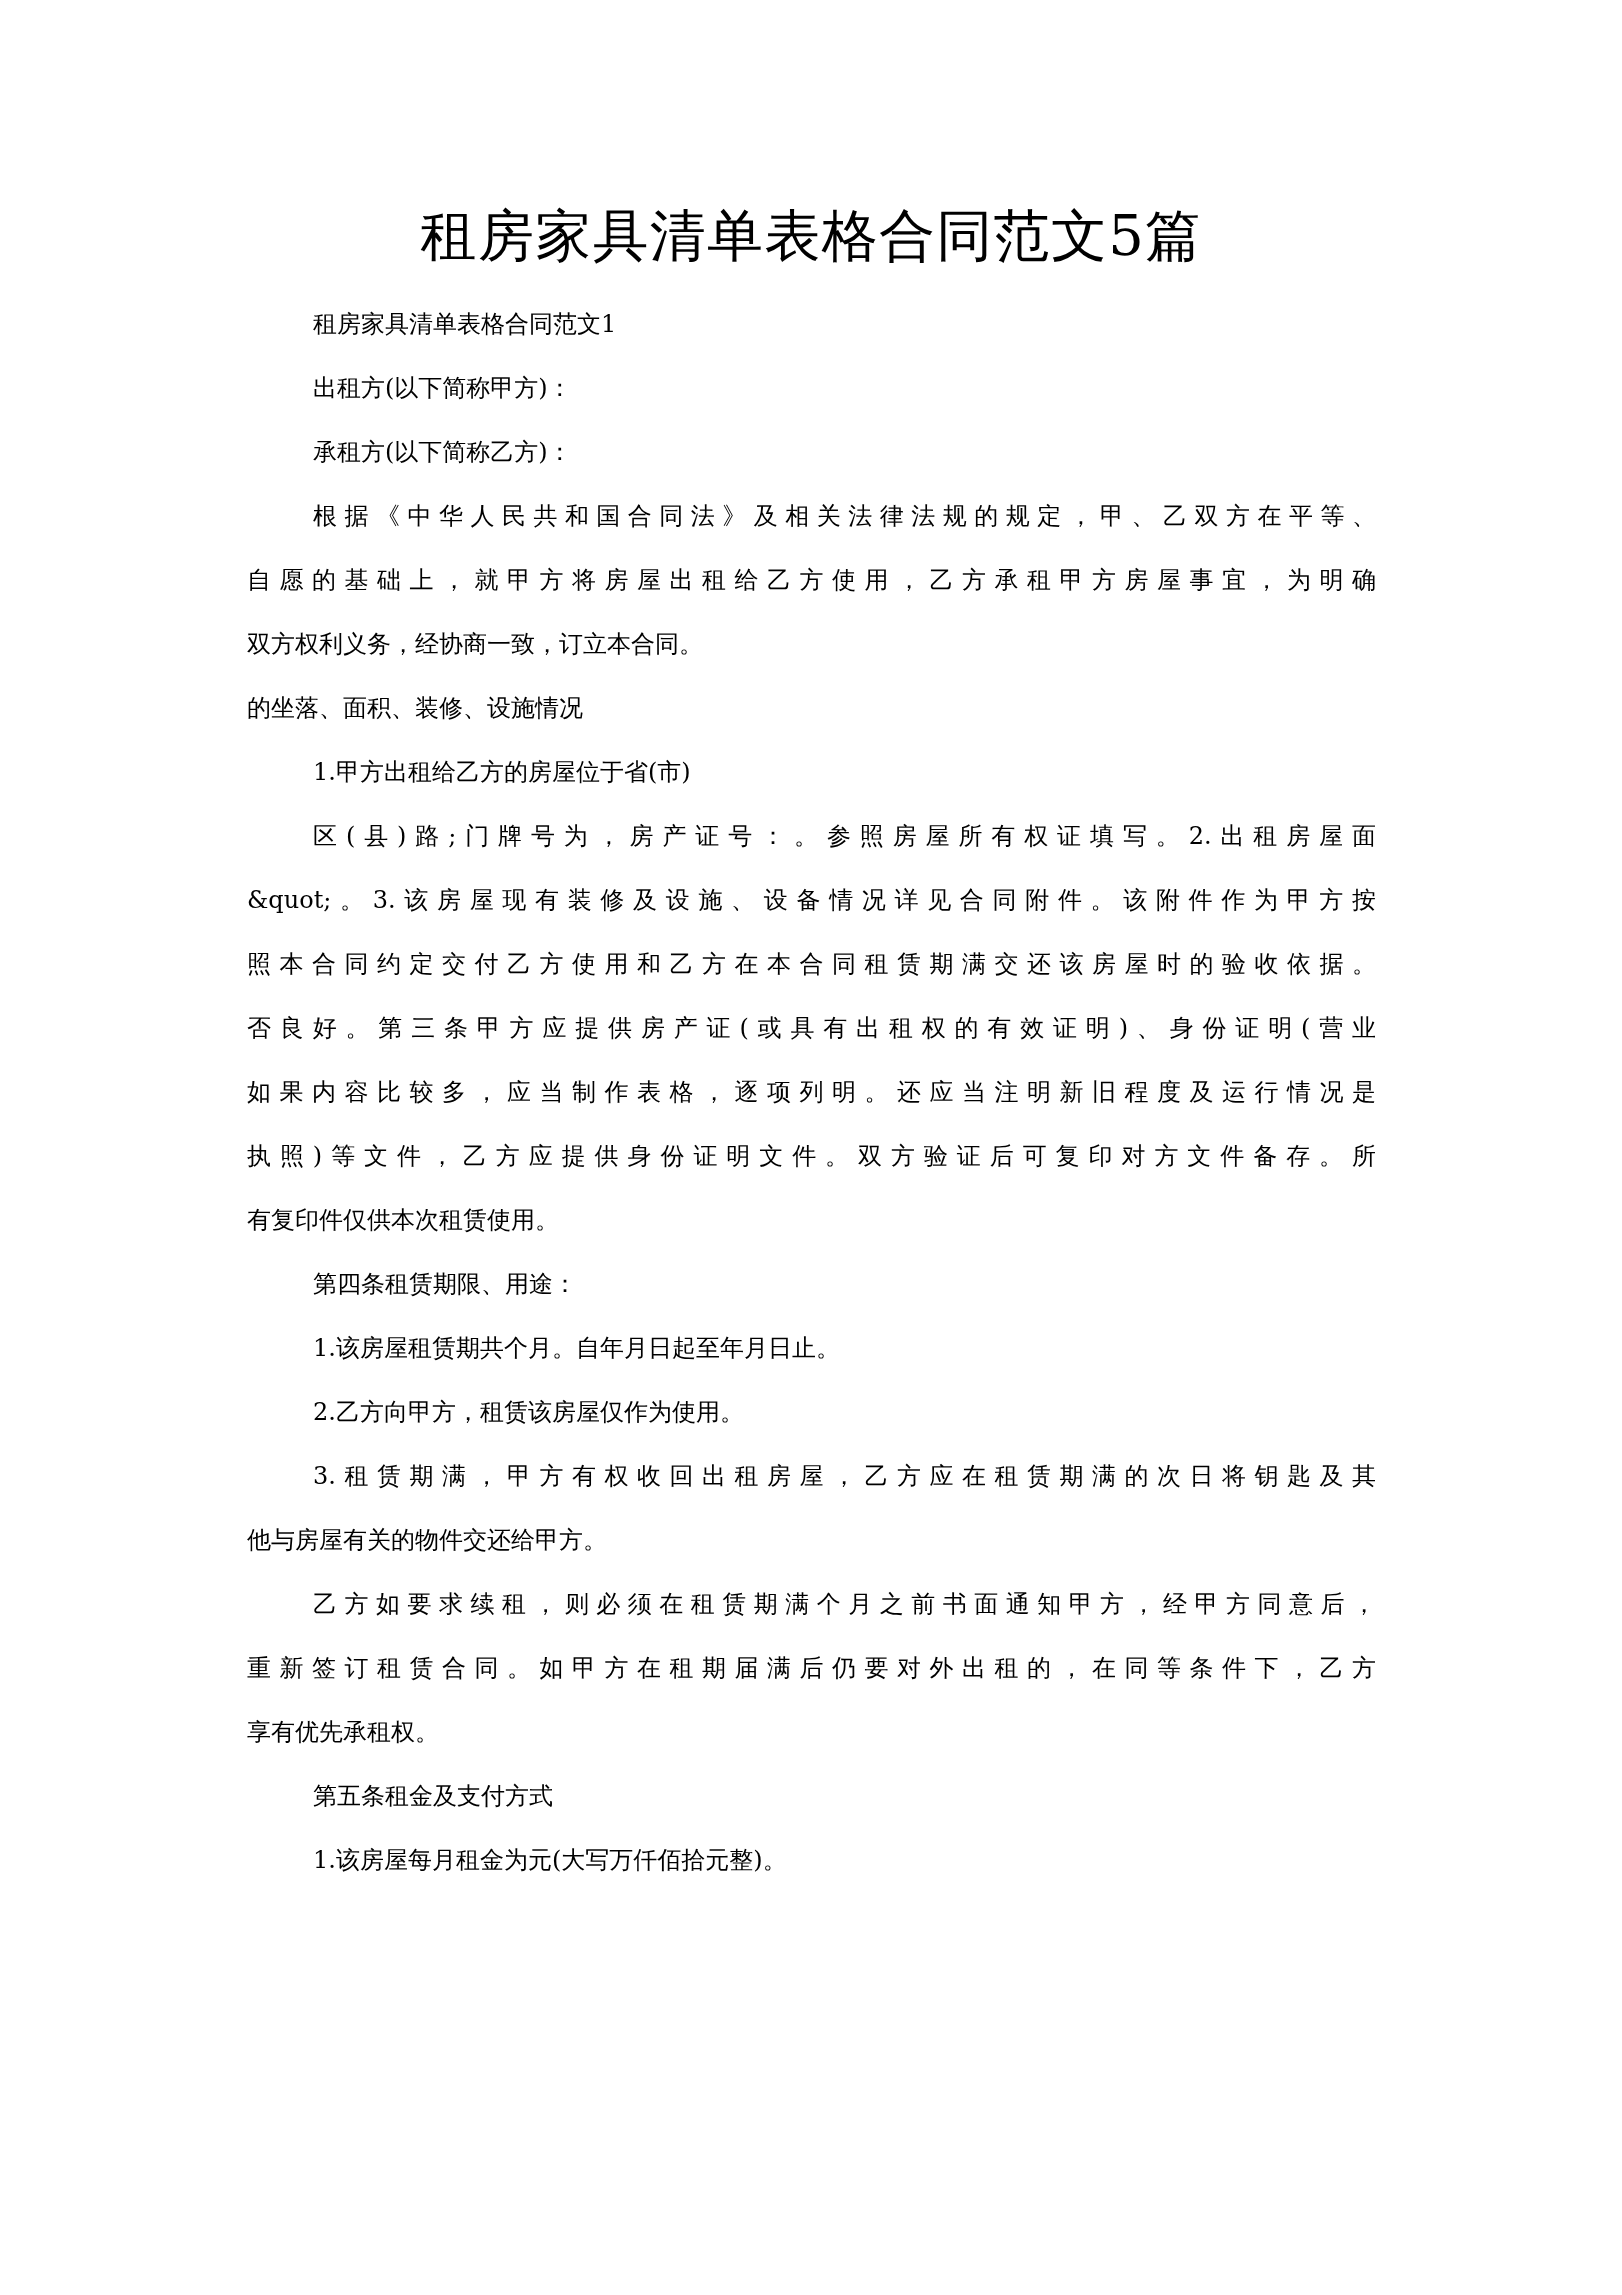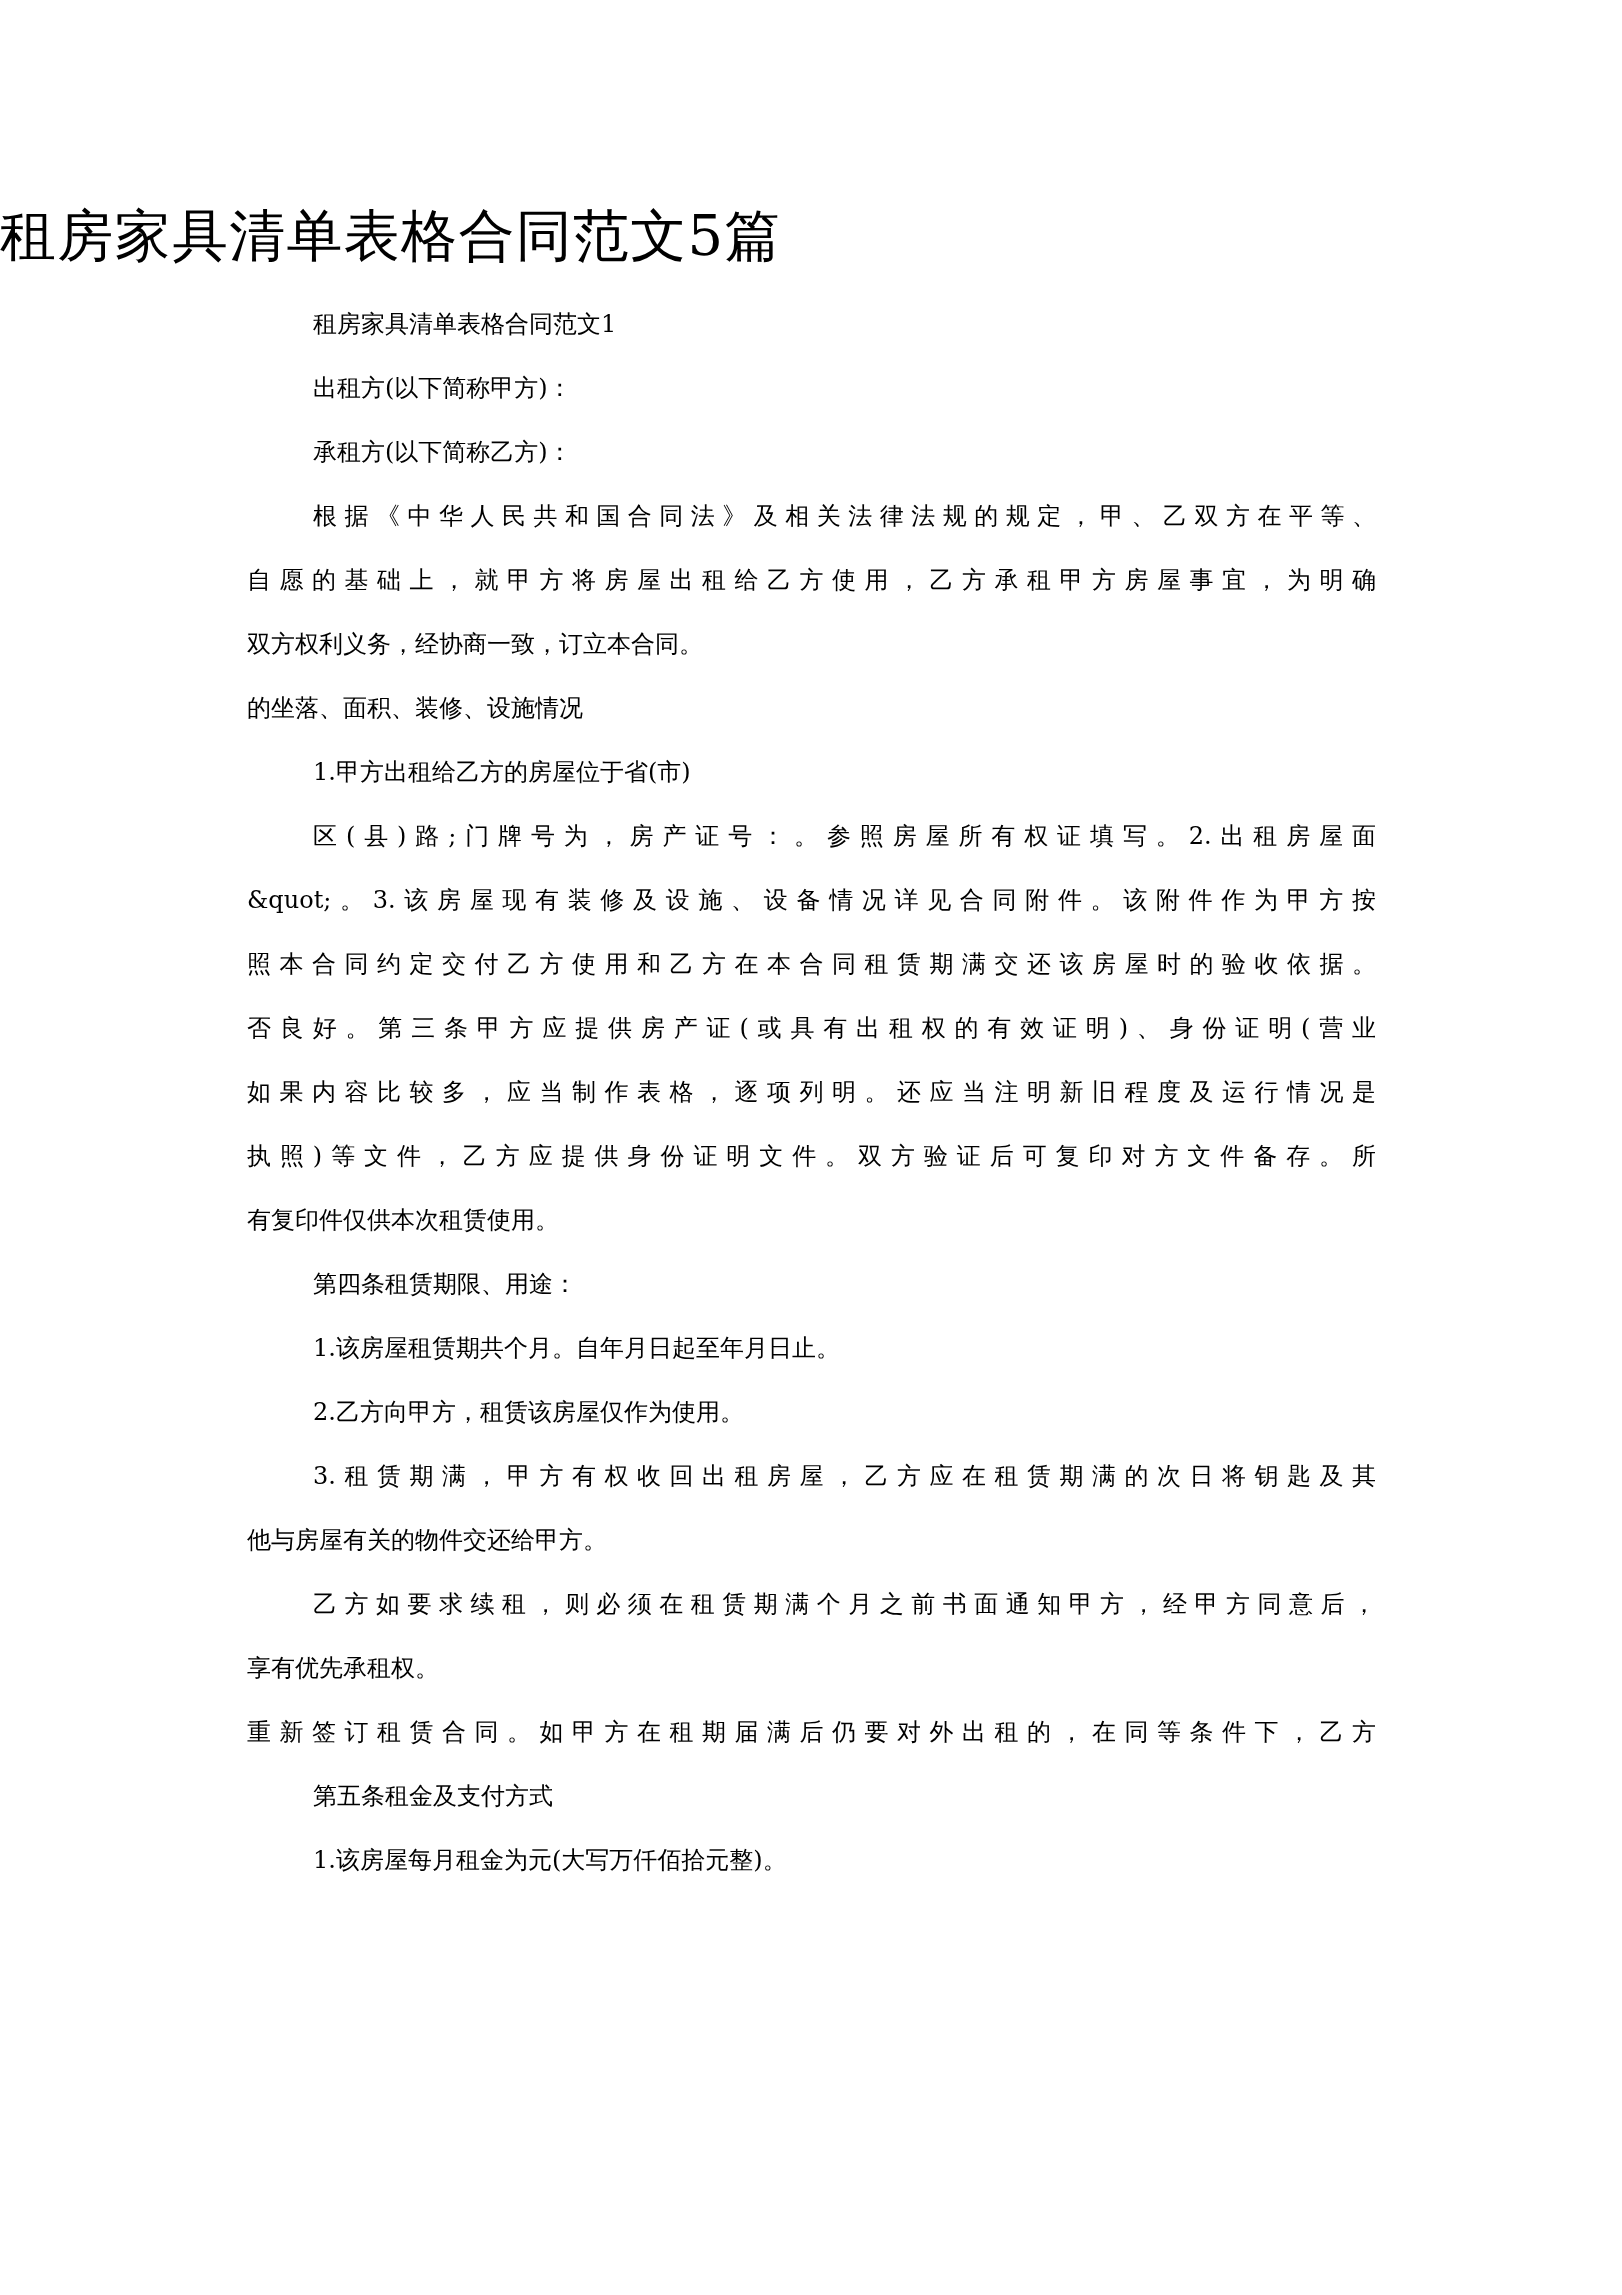--- a/index.html
+++ b/index.html
@@ -21,21 +21,21 @@
       top: 0;
       width: 1623px;
       height: 2295px;
       background: #ffffff;
     }
     .title {
       position: absolute;
       left: 0;
       top: 196px;
       width: 1623px;
-      text-align: left;
+      text-align: center;
       font-size: 56px;
       line-height: 79px;
       font-weight: normal;
       letter-spacing: 1.3px;
       margin: 0;
     }
     .body {
       position: absolute;
       left: 247px;
       top: 292px;
@@ -79,19 +79,19 @@
     <span class="line">否良好。第三条甲方应提供房产证(或具有出租权的有效证明)、身份证明(营业</span>
     <span class="line">如果内容比较多，应当制作表格，逐项列明。还应当注明新旧程度及运行情况是</span>
     <span class="line">执照)等文件，乙方应提供身份证明文件。双方验证后可复印对方文件备存。所</span>
     <span class="line last">有复印件仅供本次租赁使用。</span>
     <span class="line indent last">第四条租赁期限、用途：</span>
     <span class="line indent last">1.该房屋租赁期共个月。自年月日起至年月日止。</span>
     <span class="line indent last">2.乙方向甲方，租赁该房屋仅作为使用。</span>
     <span class="line indent">3.租赁期满，甲方有权收回出租房屋，乙方应在租赁期满的次日将钥匙及其</span>
     <span class="line last">他与房屋有关的物件交还给甲方。</span>
     <span class="line indent">乙方如要求续租，则必须在租赁期满个月之前书面通知甲方，经甲方同意后，</span>
+    <span class="line">重新签订租赁合同。如甲方在租期届满后仍要对外出租的，在同等条件下，乙方</span>
     <span class="line last">享有优先承租权。</span>
-    <span class="line">重新签订租赁合同。如甲方在租期届满后仍要对外出租的，在同等条件下，乙方</span>
     <span class="line indent last">第五条租金及支付方式</span>
     <span class="line indent last">1.该房屋每月租金为元(大写万仟佰拾元整)。</span>
   </div>
 </div>
 
 
 </body></html>

